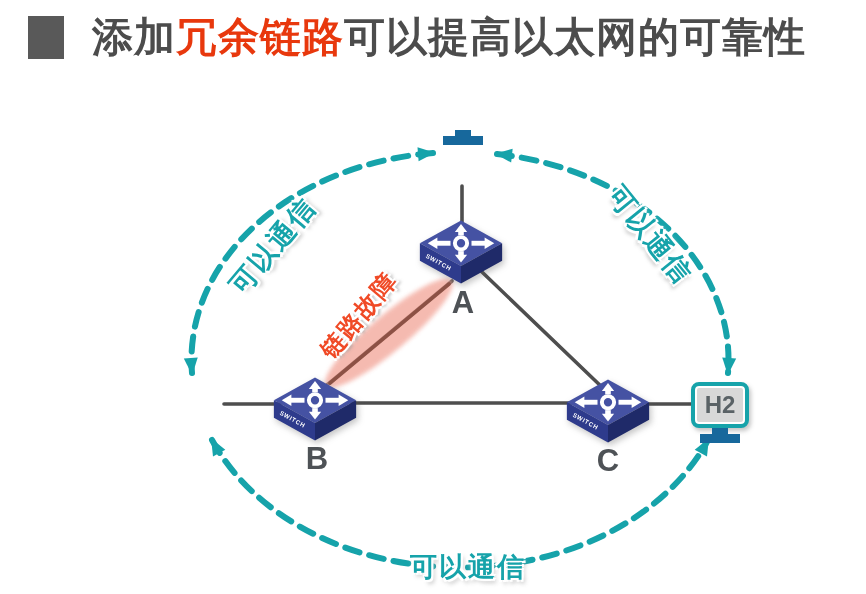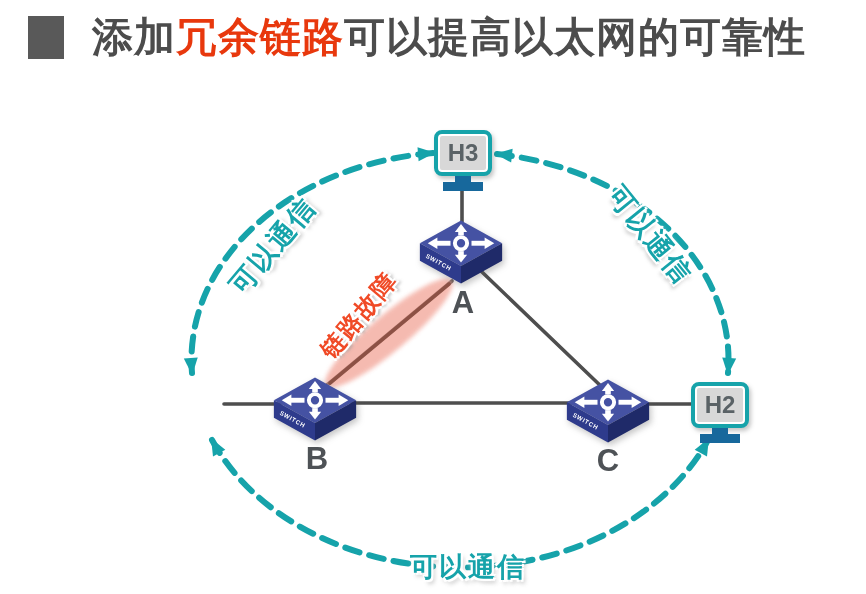--- a/index.html
+++ b/index.html
@@ -109,21 +109,20 @@
 
     <ellipse class="fault-glow" cx="389" cy="333" rx="82" ry="18" transform="rotate(-40 389 333)" filter="url(#soft)"></ellipse>
     <line class="fault-line" x1="330" y1="383" x2="449" y2="284"></line>
 
     <use class="switch-use" href="#switch-icon" x="417" y="217" width="88" height="70"></use>
     <use class="switch-use" href="#switch-icon" x="271" y="374" width="88" height="70"></use>
     <use class="switch-use" href="#switch-icon" x="564" y="376" width="88" height="70"></use>
   </svg>
 
   <div class="monitor" style="left:434px;top:130px;">
-    <div class="screen">H3</div>
     <div class="stand-neck"></div>
     <div class="stand-base"></div>
   </div>
   <div class="monitor" style="left:691px;top:382px;">
     <div class="screen">H2</div>
     <div class="stand-neck"></div>
     <div class="stand-base"></div>
   </div>
 
   <div class="node-label" style="left:446px;top:285px;">A</div>

